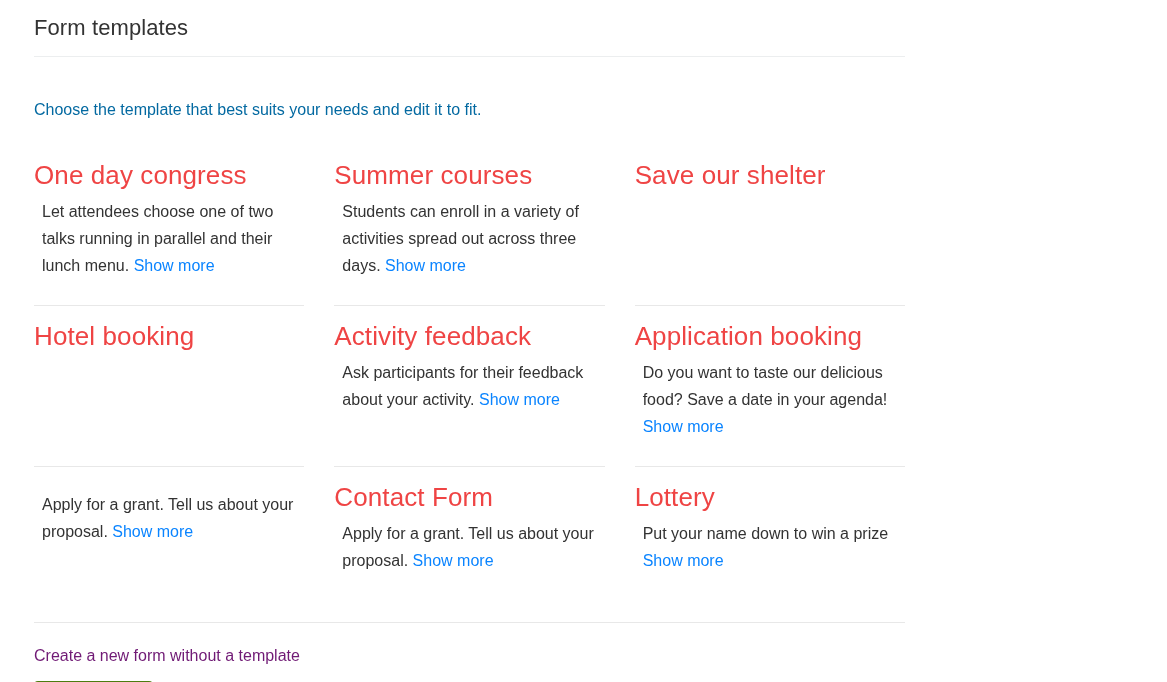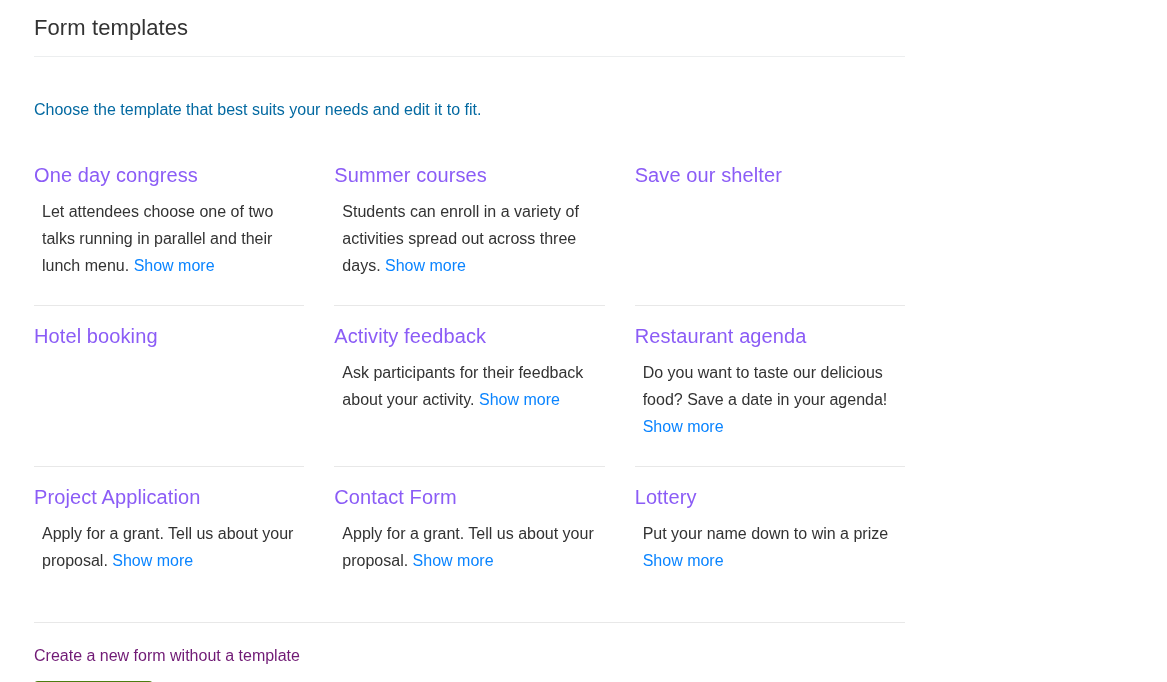--- a/index.html
+++ b/index.html
@@ -60,24 +60,24 @@
   .template-card {
     padding: 16px 0 18px 0;
     border-bottom: 1px solid #e8e8e8;
     min-height: 128px;
   }
   .template-grid .template-card.last-row {
     border-bottom: none;
     min-height: 118px;
   }
   .card-title {
-    font-size: 20px;
+    font-size: 26px;
     font-weight: normal;
     line-height: 28px;
-    color: #8b5cf6;
+    color: #ef4444;
     margin: 0 0 9px 0;
     letter-spacing: 0.1px;
   }
   .card-desc {
     font-size: 16px;
     line-height: 27px;
     color: #333333;
     margin: 8px;
   }
   .show-more {
@@ -149,25 +149,24 @@
         <h2 class="card-title">Save our shelter</h2>
       </div>
       <div class="template-card">
         <h2 class="card-title">Hotel booking</h2>
       </div>
       <div class="template-card">
         <h2 class="card-title">Activity feedback</h2>
         <p class="card-desc"><span>Ask participants for their feedback about your activity.</span> <a class="show-more" href="#">Show more</a></p>
       </div>
       <div class="template-card">
-        <h2 class="card-title">Restaurant agenda</h2>
+        <h2 class="card-title">Application booking</h2>
         <p class="card-desc"><span>Do you want to taste our delicious food? Save a date in your agenda!</span> <a class="show-more" href="#">Show more</a></p>
       </div>
       <div class="template-card last-row">
-        <h2 class="card-title">Project Application</h2>
         <p class="card-desc"><span>Apply for a grant. Tell us about your proposal.</span> <a class="show-more" href="#">Show more</a></p>
       </div>
       <div class="template-card last-row">
         <h2 class="card-title">Contact Form</h2>
         <p class="card-desc"><span>Apply for a grant. Tell us about your proposal.</span> <a class="show-more" href="#">Show more</a></p>
       </div>
       <div class="template-card last-row">
         <h2 class="card-title">Lottery</h2>
         <p class="card-desc"><span>Put your name down to win a prize</span> <a class="show-more" href="#">Show more</a></p>
       </div>

